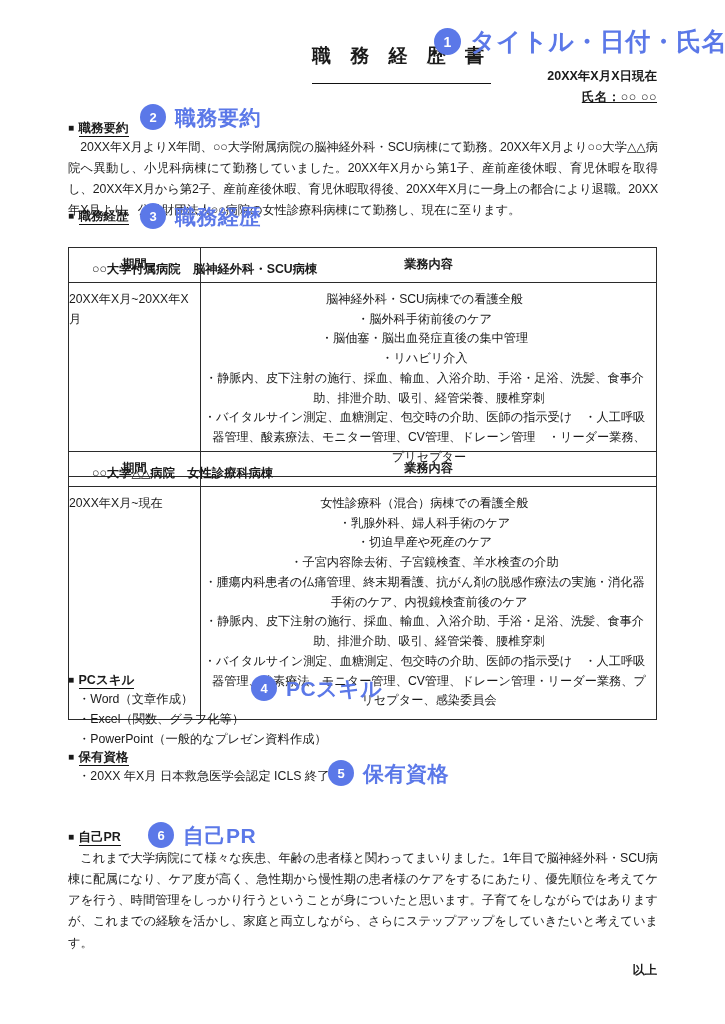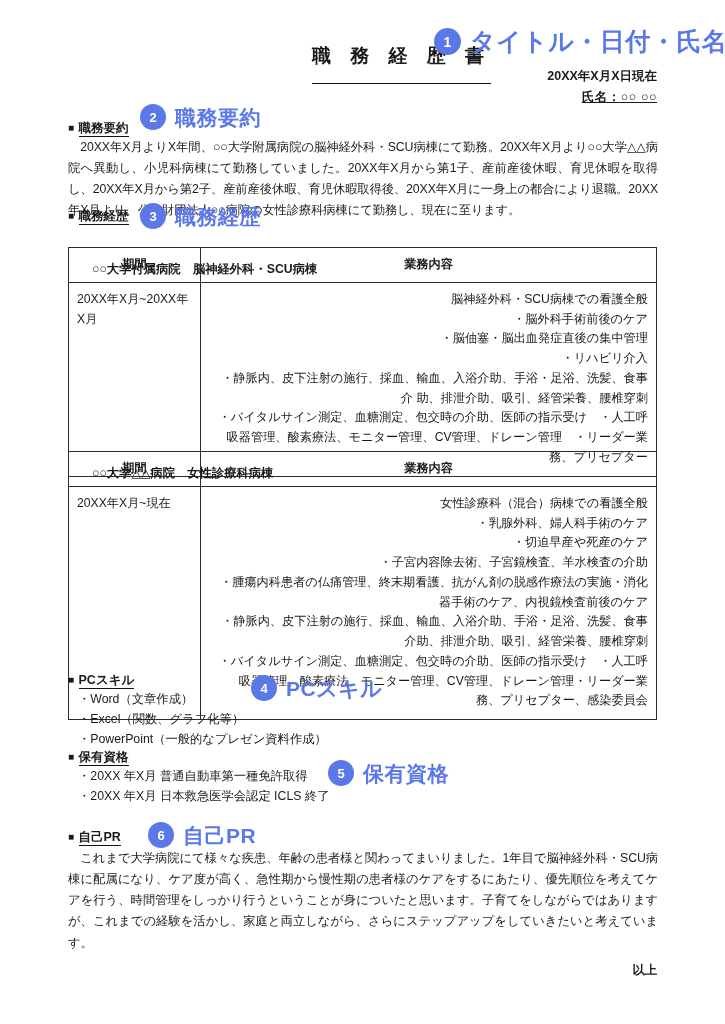--- a/index.html
+++ b/index.html
@@ -120,31 +120,31 @@
   }
   table.hist {
     position: absolute;
     border-collapse: collapse;
     table-layout: fixed;
     font-size: 12.2px;
   }
   table.hist th, table.hist td {
     border: 1.3px solid #2b2b2b;
     vertical-align: top;
-    padding: 7px 8px 8px 8px;
+    padding: 7px 8px 8px 0;
     font-weight: normal;
     line-height: 1.62;
   }
   table.hist th {
     text-align: center;
     font-weight: bold;
     padding: 7px 20px;
   }
   table.hist td.period { text-align: left; }
-  table.hist td.duty { text-align: right; }
+  table.hist td.duty { text-align: center; }
   .duty-lead { display: block; }
   .duty-line { display: block; padding-left: 9px; text-indent: -9px; }
 
   
   .list {
     position: absolute;
     font-size: 12.3px;
     line-height: 1.62;
   }
   .list .li { display: block; padding-left: 10px; }
@@ -269,21 +269,20 @@
   <div class="sec-head sq" style="left:68px; top:750px;">
     <span class="lbl">保有資格</span>
   </div>
 
   <div class="callout" style="left:328px; top:760px;">
     <div class="num">5</div>
     <div class="ctext">保有資格</div>
   </div>
 
   <div class="list" style="left:68px; top:767px;">
-    <span class="li">・20XX 年X月 普通自動車第一種免許取得</span>
     <span class="li">・20XX 年X月 日本救急医学会認定 ICLS 終了</span>
   </div>
 
   <div class="sec-head sq" style="left:68px; top:830px;">
     <span class="lbl">自己PR</span>
   </div>
 
   <div class="callout" style="left:148px; top:822px;">
     <div class="num">6</div>
     <div class="ctext">自己PR</div>

